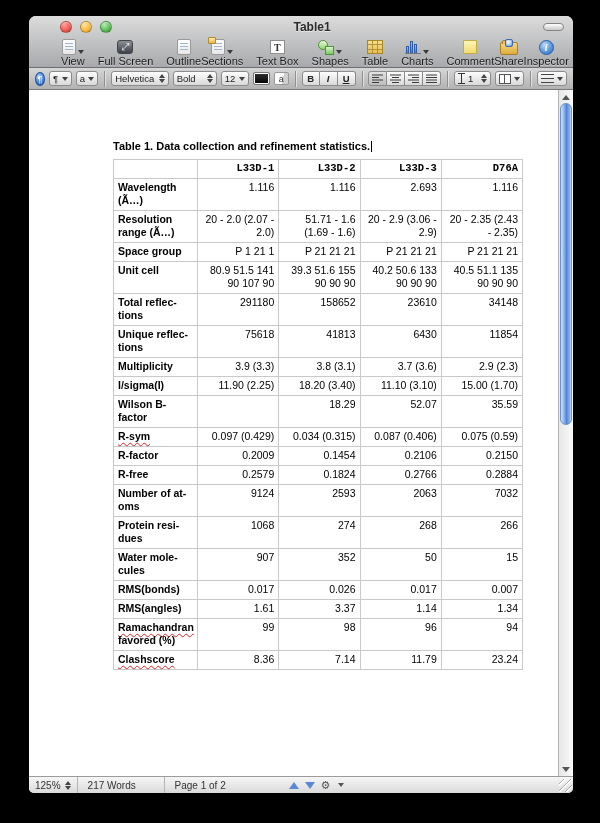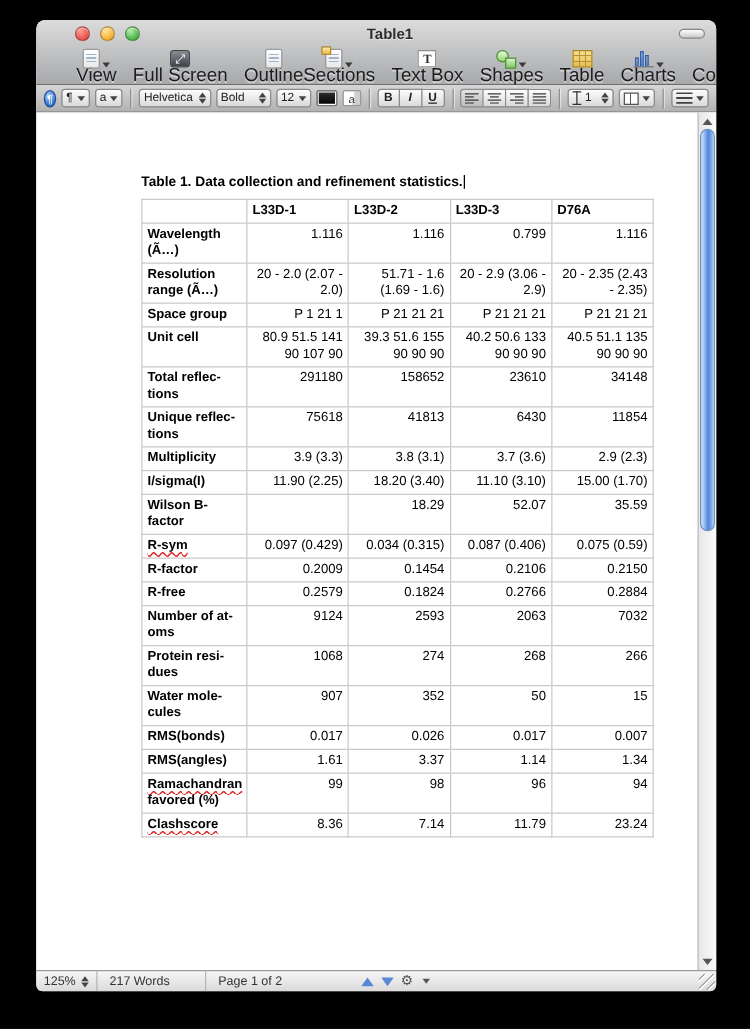--- a/index.html
+++ b/index.html
@@ -22,21 +22,21 @@
   .win-title { position:absolute; left:0; right:0; text-align:center; font-size:12px;
     font-weight:bold; color:#2c2c2c; text-shadow:0 1px 0 rgba(255,255,255,.55); }
   .lozenge { position:absolute; right:9px; top:7px; width:21px; height:8px; border-radius:5px;
     border:1px solid #858585; background:linear-gradient(#fefefe,#c9c9c9); }
 
   .toolbar { height:30px; display:flex; align-items:flex-start; padding:1px 10px 0 10px; }
   .tb-group { display:flex; gap:13px; }
   .spacer1{flex:1.6;} .spacer2{flex:1.1;} .spacer3{flex:1.0;}
   .tb-item { display:flex; flex-direction:column; align-items:center; cursor:default; }
   .tb-icon { height:18px; display:flex; align-items:center; justify-content:center; gap:1px; }
-  .tb-label { font-size:15px; color:#1c1c1c; text-shadow:0 1px 0 rgba(255,255,255,.45);
+  .tb-label { font-size:11px; color:#1c1c1c; text-shadow:0 1px 0 rgba(255,255,255,.45);
     white-space:nowrap; line-height:10px; }
   .dd { width:0; height:0; border-left:3px solid transparent; border-right:3px solid transparent;
     border-top:4px solid #3a3a3a; margin-left:1px; align-self:flex-end; margin-bottom:2px; }
 
   .ic-doc { width:14px; height:16px; background:linear-gradient(#fff,#e8e8e8);
     border:1px solid #9a9a9a; border-radius:2px; position:relative; }
   .ic-doc::before { content:""; position:absolute; left:2px; right:2px; top:3px; height:9px;
     background:repeating-linear-gradient(#9fb6cc 0 1px,transparent 1px 3px); }
   .ic-dark { width:16px; height:14px; border-radius:3px; border:1px solid #444;
     background:linear-gradient(#8a8f96,#3c4048); color:#fff; font-size:10px;
@@ -128,21 +128,21 @@
   .doc-area { position:absolute; top:74px; left:0; right:0; bottom:17px; background:#fff; }
   .page-content { position:absolute; left:58px; top:50px; width:412px;margin-left:26px; }
   .doc-title { font-size:11px; font-weight:bold; color:#000; margin-bottom:7px; }
   .caret { display:inline-block; width:1px; height:11px; background:#000;
     vertical-align:-2px; margin-left:1px; }
 
   table.stats { border-collapse:collapse; width:410px; table-layout:fixed; }
   table.stats col.c0 { width:84px; }
   table.stats th, table.stats td { border:1px solid #c9c9c9; padding:2px 4px 3px 4px;
     font-size:10.5px; line-height:13px; vertical-align:top; color:#000; }
-  table.stats th { font-weight:bold; text-align:left; height:19px; }
+  table.stats th { font-weight:bold; text-align:right; height:19px;font-family:Liberation Mono, monospace; }
   td.lbl { font-weight:bold; text-align:left; }
   td.val { text-align:right; }
   .squig { text-decoration:underline; text-decoration-style:wavy;
     text-decoration-color:#e02020; text-decoration-thickness:1px; text-underline-offset:2px; }
 
   
   .v-scroll { position:absolute; top:0; right:0; bottom:0; width:15px;
     background:linear-gradient(to right,#e7e7e7,#fafafa); border-left:1px solid #b5b5b5; }
   .sc-arrow { position:absolute; left:0; right:0; height:12px; display:flex;
     align-items:center; justify-content:center; }
@@ -427,21 +427,21 @@
             <th>L33D-2</th>
             <th>L33D-3</th>
             <th>D76A</th>
           </tr>
         </thead>
         <tbody>
             <tr>
               <td class="lbl">Wavelength (Ã…)</td>
               <td class="val">1.116</td>
               <td class="val">1.116</td>
-              <td class="val">0.799</td>
+              <td class="val">2.693</td>
               <td class="val">1.116</td>
             </tr>
             <tr>
               <td class="lbl">Resolution range (Ã…)</td>
               <td class="val">20 - 2.0 (2.07 - 2.0)</td>
               <td class="val">51.71 - 1.6 (1.69 - 1.6)</td>
               <td class="val">20 - 2.9 (3.06 - 2.9)</td>
               <td class="val">20 - 2.35 (2.43 - 2.35)</td>
             </tr>
             <tr>

